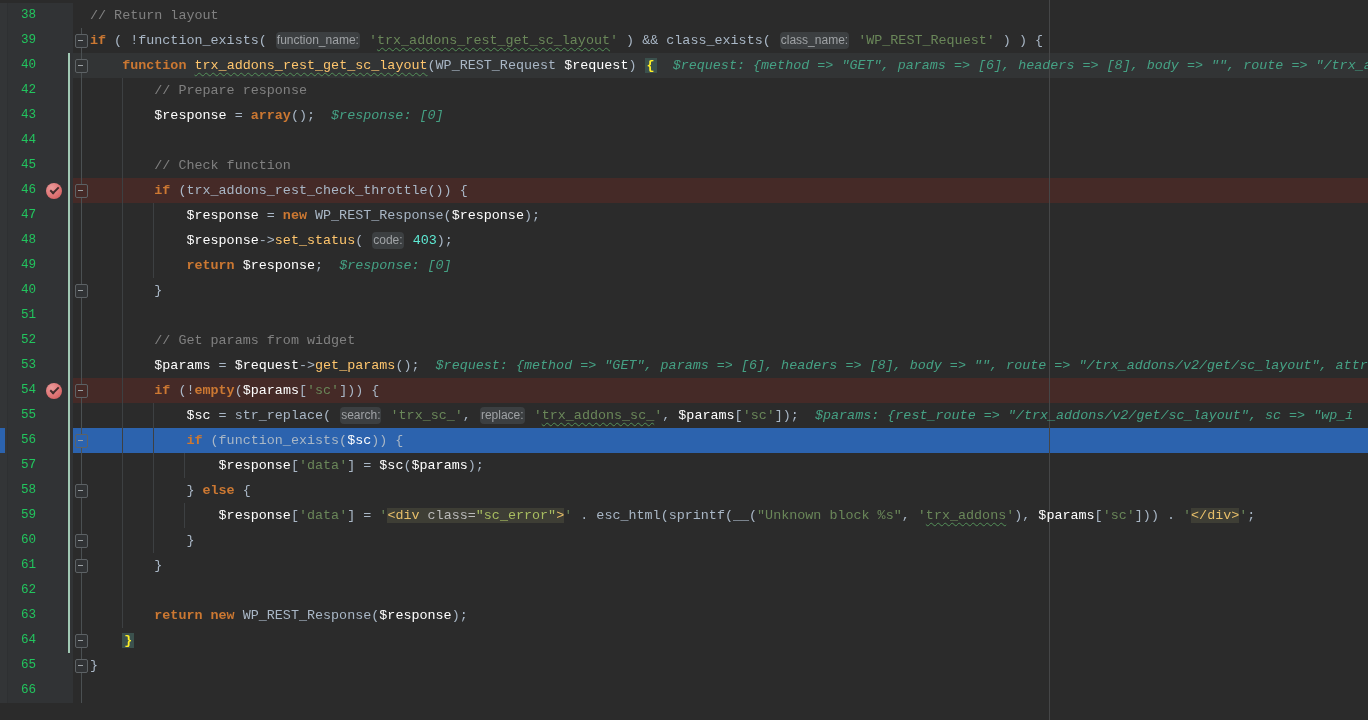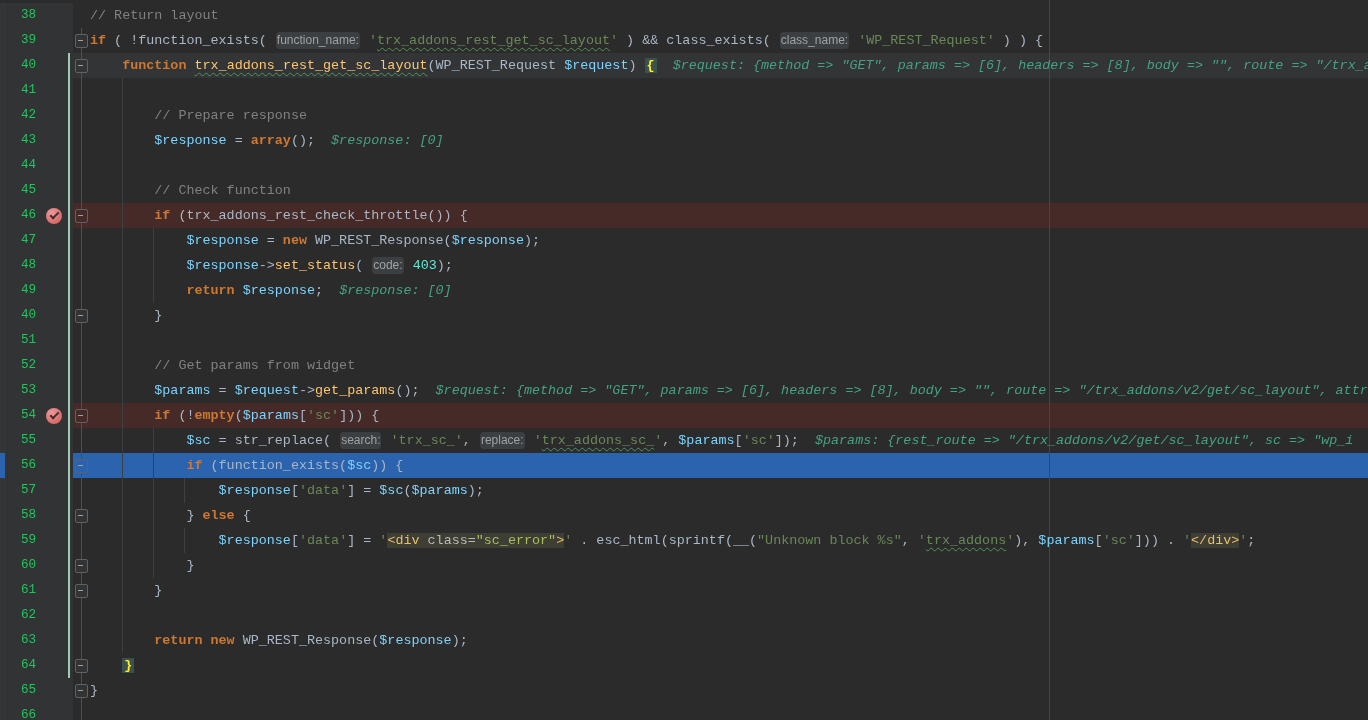--- a/index.html
+++ b/index.html
@@ -18,21 +18,21 @@
   .gfold.fl::before{content:"";position:absolute;left:8px;top:0;bottom:0;width:1px;background:#4b5052;}
   .code{flex:1;position:relative;color:#a9b7c6;}
   .row.red  .gfold,.row.red  .code{background:#452a27;}
   .row.blue .gfold,.row.blue .code{background:#2c63ae;}
   .row.caret .gfold,.row.caret .code{background:#323435;}
   .code span{position:relative;z-index:3;}
   .ig{position:absolute;top:0;bottom:0;width:1px;background:#3d4042;z-index:1;}
   .mguide{position:absolute;top:0;bottom:0;left:1049px;width:1px;background:#454647;z-index:2;pointer-events:none;}
   
   .c{color:#808080;} .p{color:#a9b7c6;} .k{color:#cc7832;font-weight:bold;margin-top:23px;}
-  .v{color:#7dd3fc;} .s{color:#6a8759;} .n{color:#5eead4;} .f{color:#ffc66d;}
+  .v{color:#ffffff;} .s{color:#6a8759;} .n{color:#5eead4;} .f{color:#ffc66d;}
   .d{color:#45a184;font-style:italic;}
   .sq{text-decoration:underline wavy #549159 1px;text-underline-offset:3px;}
   .h{font-family:"Liberation Sans",sans-serif;font-size:12px;font-style:normal;background:#3c3f41;
      color:#9fa2a5;border-radius:4px;padding:1px 1px;margin:0 1px;line-height:15px;display:inline-block;}
   .br{background:#3b514d;color:#ffef28;font-weight:bold;padding:0 2px;}
   .inj{background:#3e3e35;} .to,.tc{color:#e8bf6a;} .an{color:#bababa;} .av{color:#a8bd60;}
   
   .bp{width:16px;height:16px;border-radius:50%;background:radial-gradient(circle at 35% 30%,#eb9a9a,#d25555);
       position:relative;display:inline-block;cursor:pointer;}
   .bp::after{content:"";position:absolute;left:4px;top:4px;width:7px;height:3px;
@@ -43,21 +43,20 @@
   .fm::after{content:"";position:absolute;left:2px;top:5px;width:5px;height:1px;background:#9da2a5;}
 </style>
 </head>
 <body>
 
 <div class="editor">
   <div class="rows">
       <div class="row"><div class="gstrip"></div><div class="gnum">38</div><div class="gicon"></div><div class="gvcs"></div><div class="gfold"></div><div class="code"><span class="c">// Return layout</span></div></div>
       <div class="row"><div class="gstrip"></div><div class="gnum">39</div><div class="gicon"></div><div class="gvcs"></div><div class="gfold fl"><span class="fm"></span></div><div class="code"><span class="k">if</span><span class="p"> ( !function_exists( </span><span class="h">function_name:</span><span class="s"> '</span><span class="s sq">trx_addons_rest_get_sc_layout</span><span class="s">'</span><span class="p"> ) &amp;&amp; class_exists( </span><span class="h">class_name:</span><span class="s"> 'WP_REST_Request'</span><span class="p"> ) ) {</span></div></div>
       <div class="row caret"><div class="gstrip"></div><div class="gnum">40</div><div class="gicon"></div><div class="gvcs on"></div><div class="gfold fl"><span class="fm"></span></div><div class="code"><span class="k">    function</span><span class="p"> </span><span class="f sq">trx_addons_rest_get_sc_layout</span><span class="p">(WP_REST_Request </span><span class="v">$request</span><span class="p">) </span><span class="br">{</span><span class="d">  $request: {method =&gt; "GET", params =&gt; [6], headers =&gt; [8], body =&gt; "", route =&gt; "/trx_a</span></div></div>
-      <div class="row"><div class="gstrip"></div><div class="gnum">41</div><div class="gicon"></div><div class="gvcs on"></div><div class="gfold fl"></div><div class="code"><i class="ig" style="left: 32px;"></i></div></div>
       <div class="row"><div class="gstrip"></div><div class="gnum">42</div><div class="gicon"></div><div class="gvcs on"></div><div class="gfold fl"></div><div class="code"><i class="ig" style="left: 32px;"></i><span class="c">        // Prepare response</span></div></div>
       <div class="row"><div class="gstrip"></div><div class="gnum">43</div><div class="gicon"></div><div class="gvcs on"></div><div class="gfold fl"></div><div class="code"><i class="ig" style="left: 32px;"></i><span class="v">        $response</span><span class="p"> = </span><span class="k">array</span><span class="p">();</span><span class="d">  $response: [0]</span></div></div>
       <div class="row"><div class="gstrip"></div><div class="gnum">44</div><div class="gicon"></div><div class="gvcs on"></div><div class="gfold fl"></div><div class="code"><i class="ig" style="left: 32px;"></i></div></div>
       <div class="row"><div class="gstrip"></div><div class="gnum">45</div><div class="gicon"></div><div class="gvcs on"></div><div class="gfold fl"></div><div class="code"><i class="ig" style="left: 32px;"></i><span class="c">        // Check function</span></div></div>
       <div class="row red"><div class="gstrip"></div><div class="gnum">46</div><div class="gicon"><span class="bp"></span></div><div class="gvcs on"></div><div class="gfold fl"><span class="fm"></span></div><div class="code"><i class="ig" style="left: 32px;"></i><span class="k">        if</span><span class="p"> (trx_addons_rest_check_throttle()) {</span></div></div>
       <div class="row"><div class="gstrip"></div><div class="gnum">47</div><div class="gicon"></div><div class="gvcs on"></div><div class="gfold fl"></div><div class="code"><i class="ig" style="left: 32px;"></i><i class="ig" style="left: 63px;"></i><span class="v">            $response</span><span class="p"> = </span><span class="k">new</span><span class="p"> WP_REST_Response(</span><span class="v">$response</span><span class="p">);</span></div></div>
       <div class="row"><div class="gstrip"></div><div class="gnum">48</div><div class="gicon"></div><div class="gvcs on"></div><div class="gfold fl"></div><div class="code"><i class="ig" style="left: 32px;"></i><i class="ig" style="left: 63px;"></i><span class="v">            $response</span><span class="p">-&gt;</span><span class="f">set_status</span><span class="p">( </span><span class="h">code:</span><span class="p"> </span><span class="n">403</span><span class="p">);</span></div></div>
       <div class="row"><div class="gstrip"></div><div class="gnum">49</div><div class="gicon"></div><div class="gvcs on"></div><div class="gfold fl"></div><div class="code"><i class="ig" style="left: 32px;"></i><i class="ig" style="left: 63px;"></i><span class="k">            return</span><span class="p"> </span><span class="v">$response</span><span class="p">;</span><span class="d">  $response: [0]</span></div></div>
       <div class="row"><div class="gstrip"></div><div class="gnum">40</div><div class="gicon"></div><div class="gvcs on"></div><div class="gfold fl"><span class="fm"></span></div><div class="code"><i class="ig" style="left: 32px;"></i><span class="p">        }</span></div></div>
       <div class="row"><div class="gstrip"></div><div class="gnum">51</div><div class="gicon"></div><div class="gvcs on"></div><div class="gfold fl"></div><div class="code"><i class="ig" style="left: 32px;"></i></div></div>

